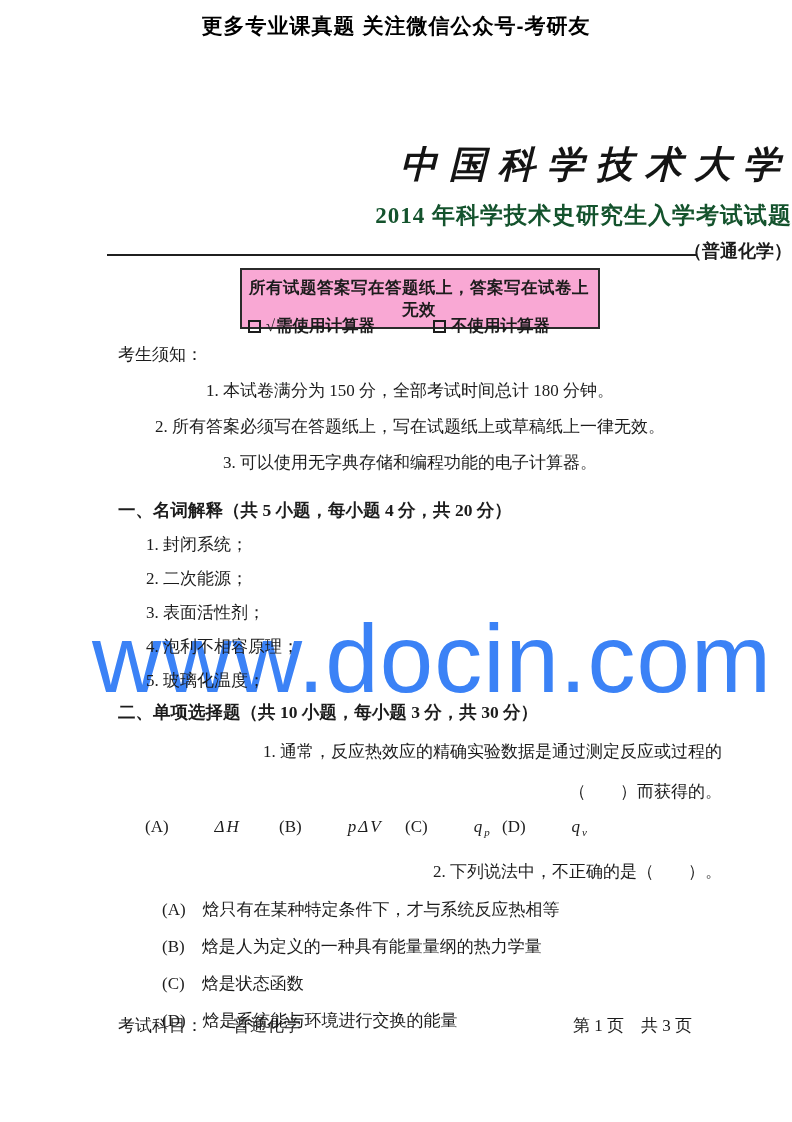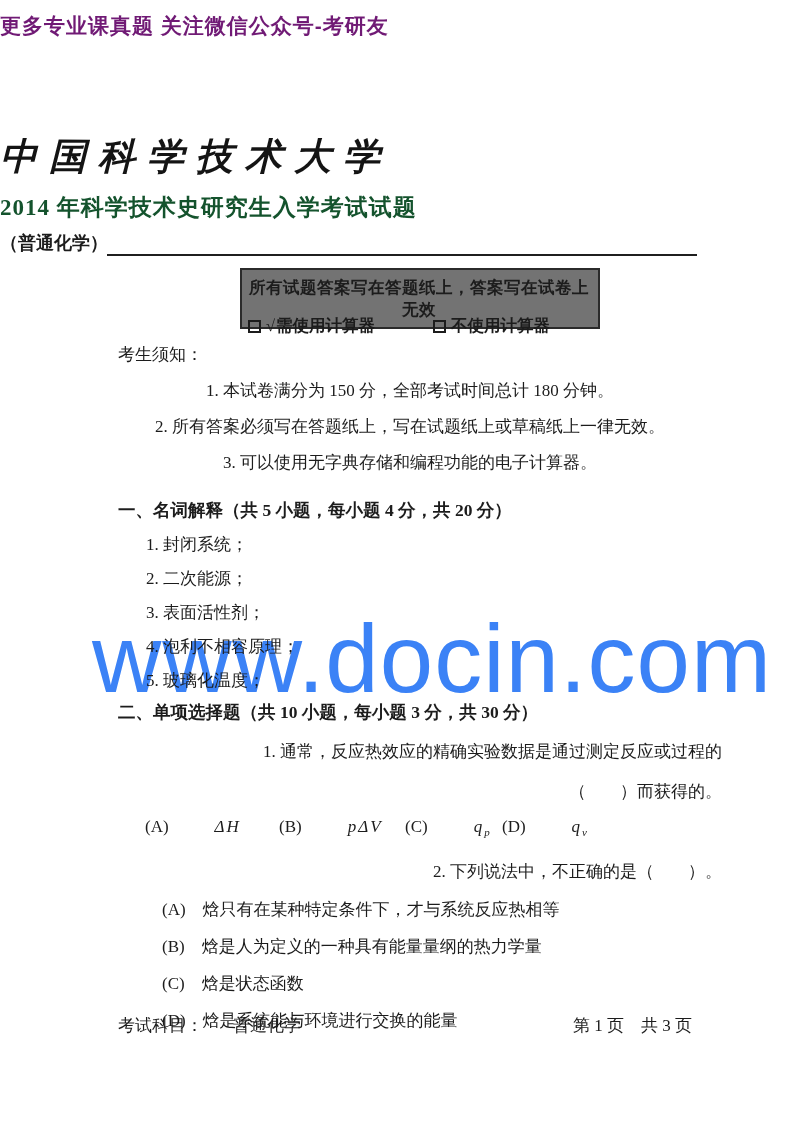--- a/index.html
+++ b/index.html
@@ -22,27 +22,28 @@
     font-weight: 400;
     color: #3b82f6;
     letter-spacing: 1px;
     white-space: nowrap;
     z-index: 0;
     user-select: none;
   }
   .layer { position: absolute; z-index: 1; }
   .promo {
     top: 12px; left: 0; right: 0;
+    text-align: center;
     font-family: "Liberation Sans", "DejaVu Sans", sans-serif;
     font-size: 21px;
     font-weight: bold;
-    color: #701a75;
+    color: #000000;
     letter-spacing: 1px;
   }
-  .header { top: 132px; left: 0; right: 0; text-align: left; }
+  .header { top: 140px; left: 0; right: 0; text-align: right; }
   .university {
     font-size: 37px;
     font-weight: bold;
     font-style: italic;
     letter-spacing: 12px;
     color: #141414;
   }
   .exam-title {
     margin-top: 10px;
     font-size: 23px;
@@ -62,21 +63,21 @@
   }
   .notice-box {
     top: 268px; left: 240px;
     width: 360px;
     border: 2px solid #2b2b2b;
     padding: 7px 8px 6px 6px;
     text-align: center;
     font-size: 16.5px;
     font-weight: bold;
     letter-spacing: 0.5px;
-    background: #737373;
+    background: #f9a8d4;
   }
   .calc-row {
     top: 315px; left: 248px;
     display: flex;
     gap: 58px;
     font-size: 16.5px;
     font-weight: bold;
   }
   .calc-opt { display: flex; align-items: center; }
   .checkbox {

